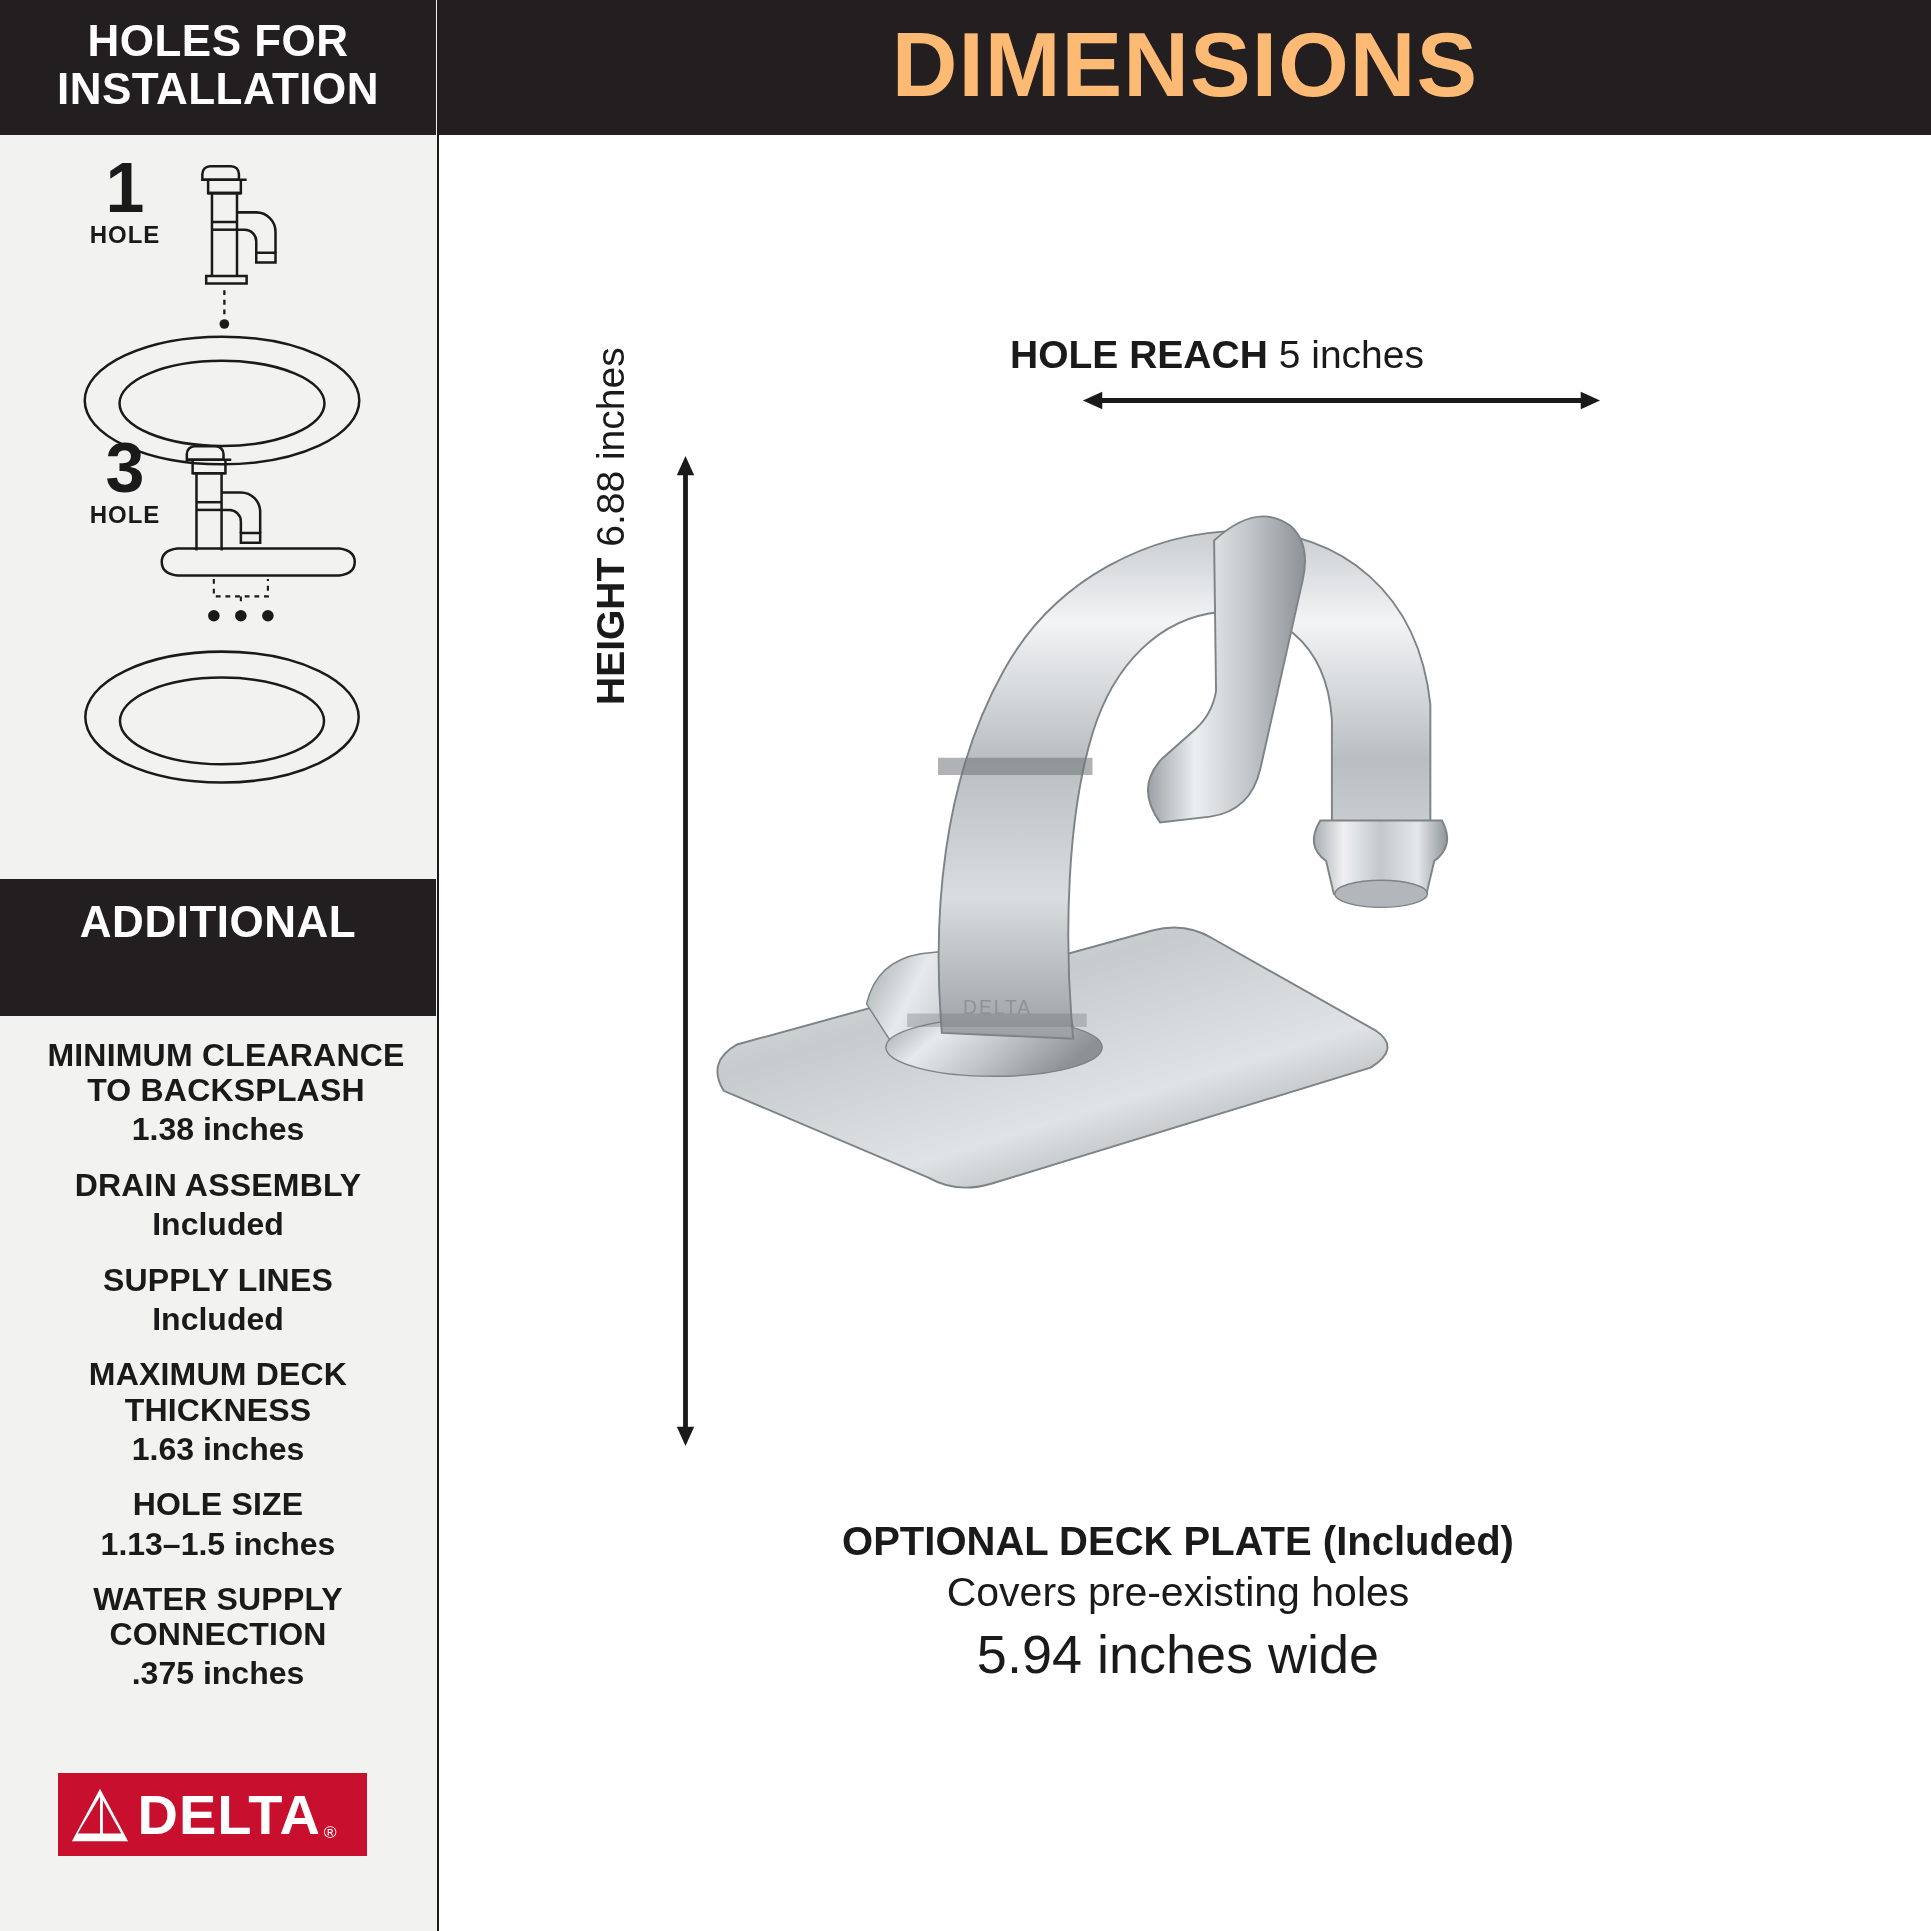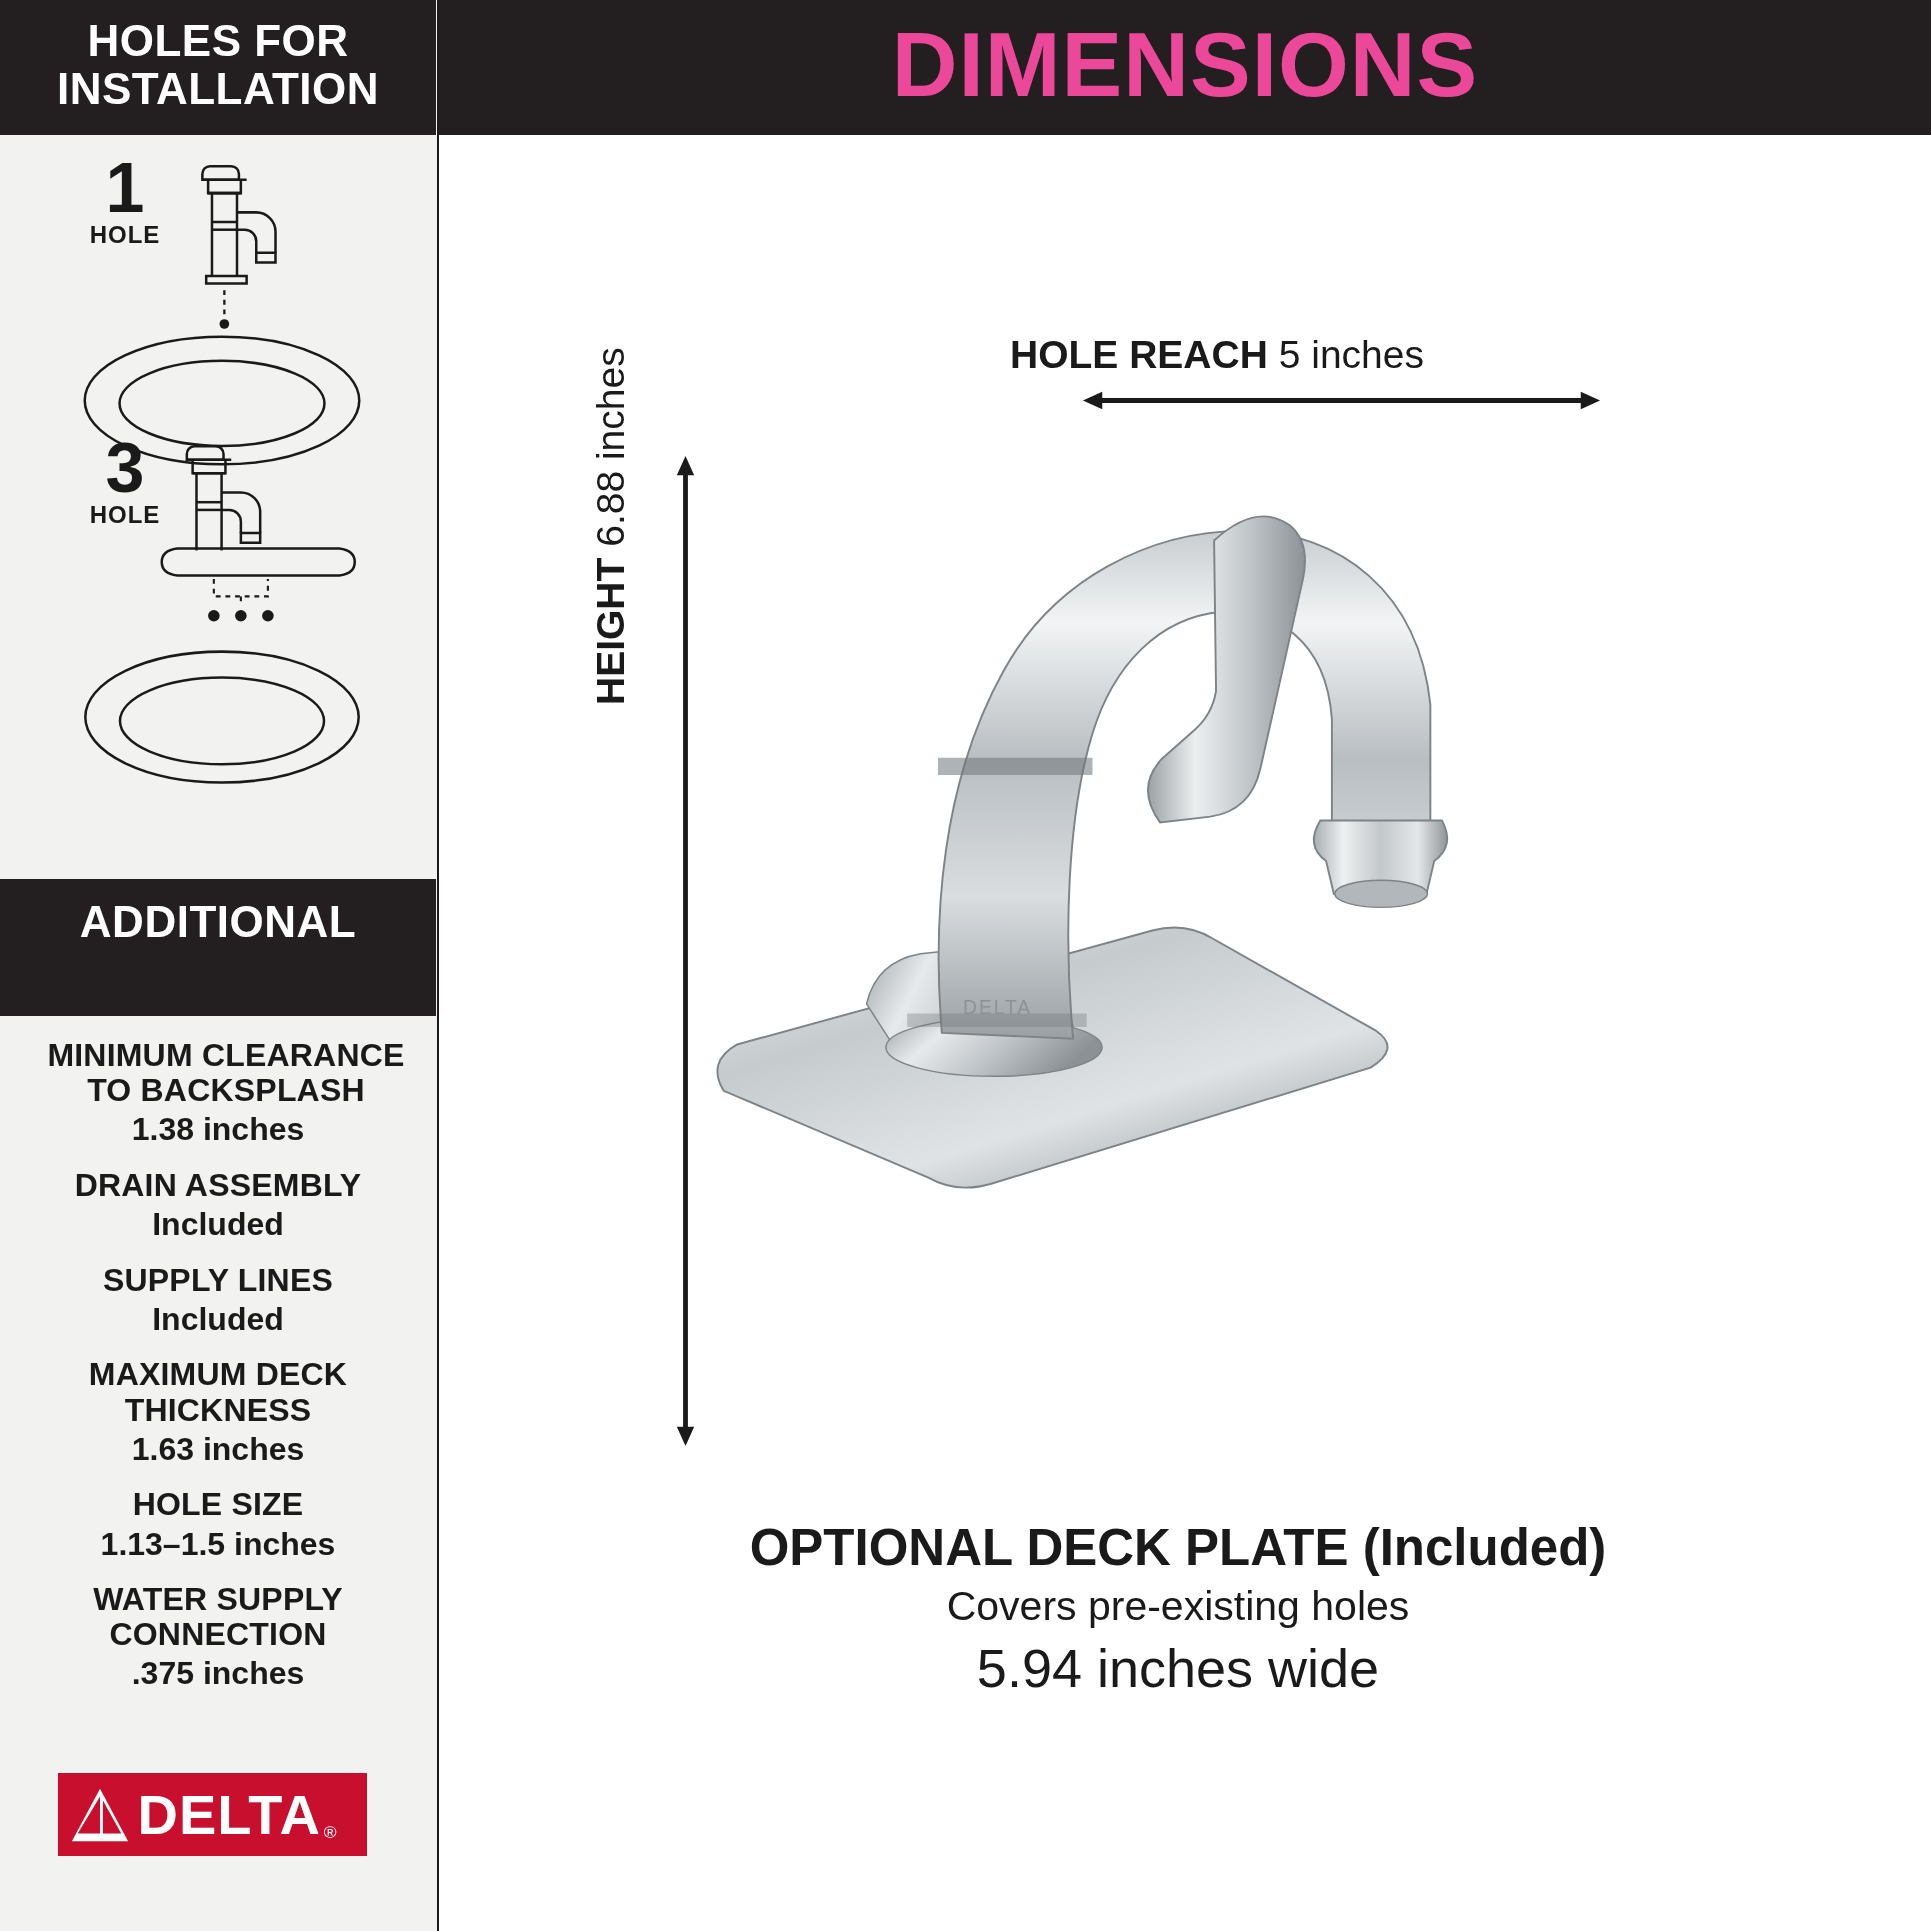--- a/index.html
+++ b/index.html
@@ -125,21 +125,21 @@
   .logo .reg { color:#ffffff; font-size: 17.4px; align-self: flex-end; margin-bottom: 13.5px; margin-left:2.9px;}
 
   
   .title-band {
     position: absolute;
     left: 439px;
     top: 0;
     width: 1492px;
     height: 135px;
     background: #231f20;
-    color: #ec4899;
+    color: #fdba74;
     display: flex;
     align-items: center;
     justify-content: center;
   }
   .title-band .t {
     font-size: 91px;
     font-weight: bold;
     letter-spacing: 1px;
     line-height: 1;
     padding-bottom: 5.8px;
@@ -170,21 +170,21 @@
   .height-label b { font-weight: bold; }
 
   .deck-caption {
     position: absolute;
     left: 618px;
     top: 1516px;
     width: 1120px;
     text-align: center;
     color: #1a1a1a;
   }
-  .deck-caption .l1 { font-size: 51px; font-weight: bold; line-height: 1.25; }
+  .deck-caption .l1 { font-size: 40px; font-weight: bold; line-height: 1.25; }
   .deck-caption .l2 { font-size: 41px; line-height: 1.3; }
   .deck-caption .l3 { font-size: 54px; line-height: 1.3; }
 
   .faucet-wrap { position: absolute; left: 714px; top: 415px; }
 </style>
 </head>
 <body>
 
 <div class="page">
 

